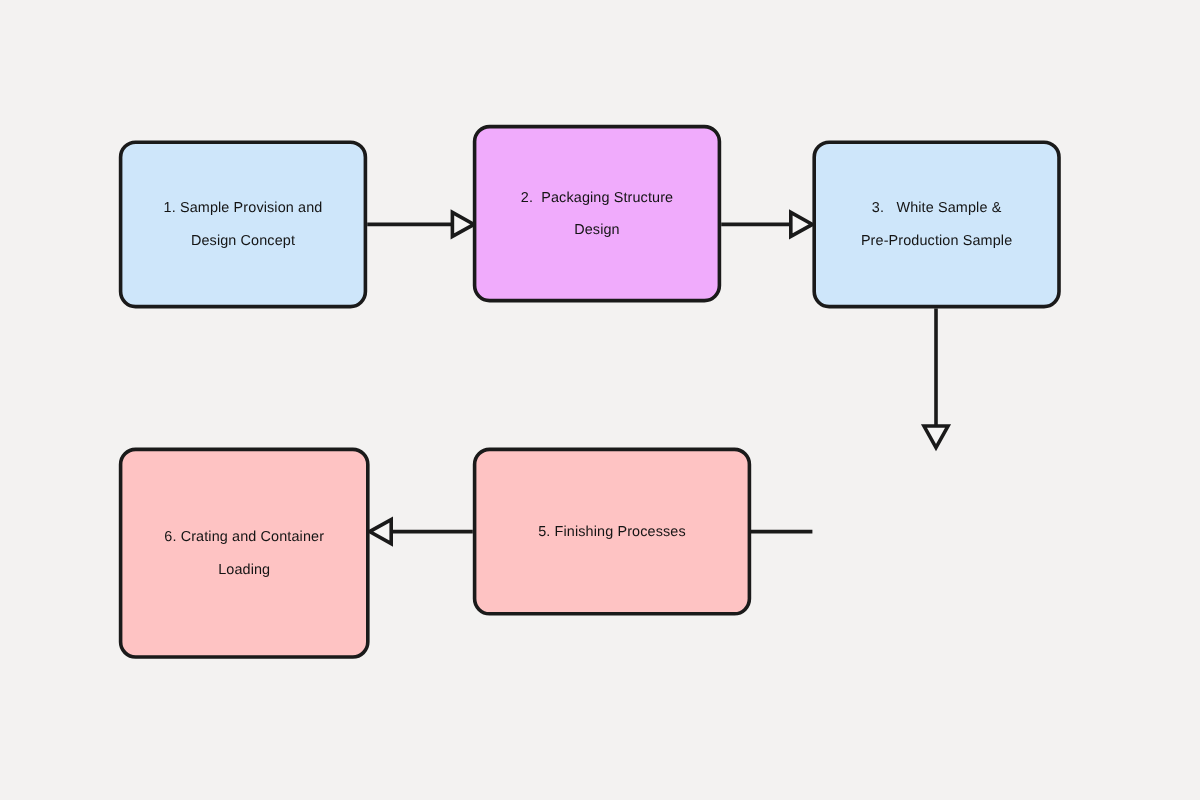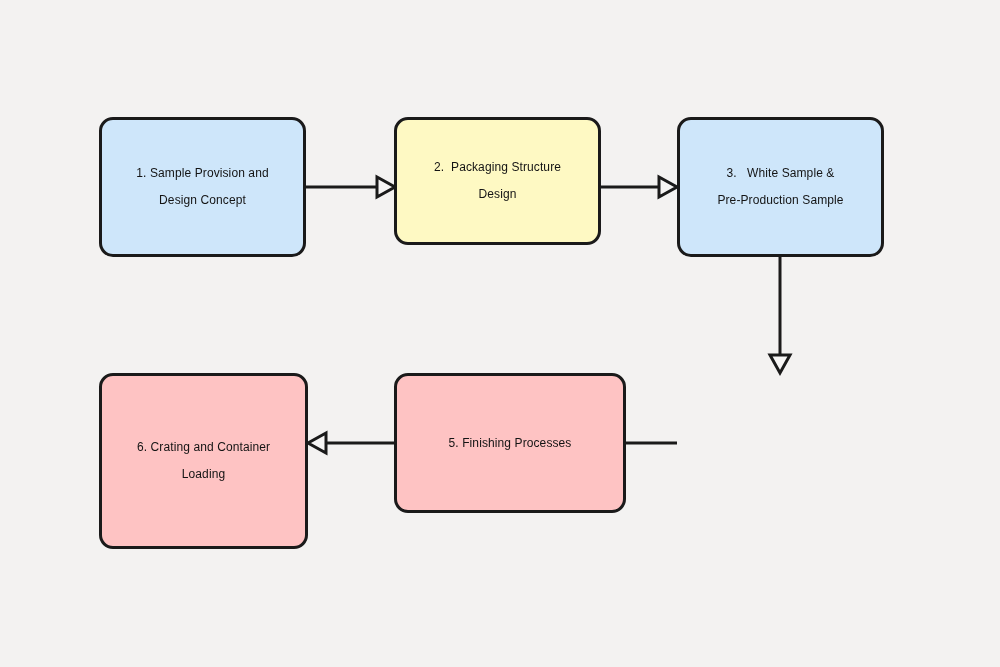--- a/index.html
+++ b/index.html
@@ -75,21 +75,21 @@
       <line x1="394" y1="443" x2="326" y2="443"></line>
       <polygon points="326,433 326,453 308,443"></polygon>
     </g>
   </svg>
 
   <div class="node" style="left: 99px; top: 117px; width: 207px; height: 140px; background-color: rgb(206, 230, 250);">
     <span class="node-label">1. Sample Provision and
 Design Concept</span>
   </div>
 
-  <div class="node" style="left: 394px; top: 117px; width: 207px; height: 128px; background-color: #fef9c3;">
+  <div class="node" style="left: 394px; top: 104px; width: 207px; height: 148px; background-color: #f0abfc;">
     <span class="node-label">2.  Packaging Structure
 Design</span>
   </div>
 
   <div class="node" style="left: 677px; top: 117px; width: 207px; height: 140px; background-color: rgb(206, 230, 250); justify-content: center;">
     <span class="node-label">3.   White Sample &amp;
 Pre-Production Sample</span>
   </div>
 
 

